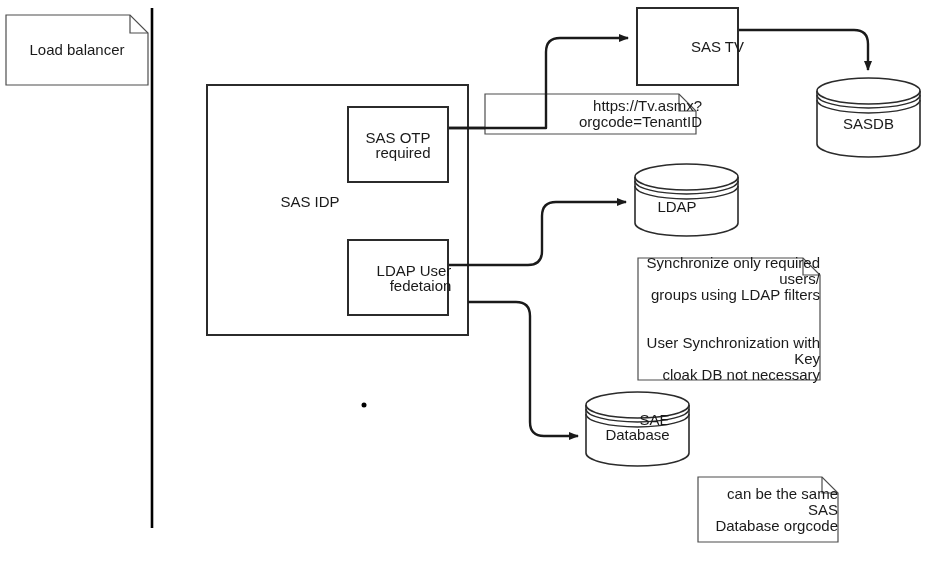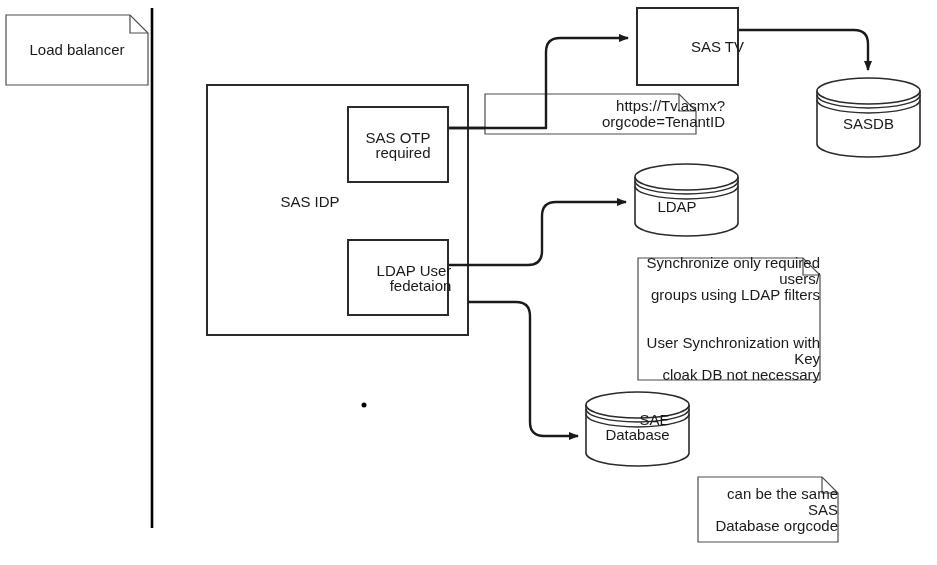--- a/index.html
+++ b/index.html
@@ -95,21 +95,21 @@
         <ellipse cx="637.5" cy="405" rx="51.5" ry="13" fill="#ffffff" stroke="#2b2b2b" stroke-width="1.6"></ellipse>
         <path d="M 586 409 A 51.5 13 0 0 0 689 409" fill="none" stroke="#2b2b2b" stroke-width="1.4"></path>
         <path d="M 586 414 A 51.5 13 0 0 0 689 414" fill="none" stroke="#2b2b2b" stroke-width="1.4"></path>
       </g>
 
     <circle id="dot-mark" fill="#000000" cx="364" cy="405" r="2.5"></circle>
   </svg>
 
   <div id="labels-layer">
       <div class="node-label lbl-center " style="left: 6px; top: 15px; width: 142px; height: 70px; white-space: pre-line; line-height: 16px;">Load balancer</div>
-      <div class="node-label lbl-center " style="left: 514px; top: 94px; width: 211px; height: 40px; white-space: pre-line; line-height: 16px;">https://Tv.asmx?orgcode=TenantID</div>
+      <div class="node-label lbl-center " style="left: 491px; top: 94px; width: 211px; height: 40px; white-space: pre-line; line-height: 16px;">https://Tv.asmx?orgcode=TenantID</div>
       <div class="node-label lbl-center " style="left: 638px; top: 258px; width: 182px; height: 122px; white-space: pre-line; line-height: 16px; border-radius: 29px;">Synchronize only required users/
 groups using LDAP filters
 
 
 User Synchronization with Key
 cloak DB not necessary</div>
       <div class="node-label lbl-center " style="left: 698px; top: 477px; width: 140px; height: 65px; white-space: pre-line; line-height: 16px;">can be the same SAS
 Database orgcode</div>
       <div class="node-label lbl-center " style="left: 265px; top: 193px; width: 90px; height: 18px; line-height: 18px;">SAS IDP</div>
       <div class="node-label lbl-center " style="left: 348px; top: 107px; width: 100px; height: 75px;">SAS OTP

